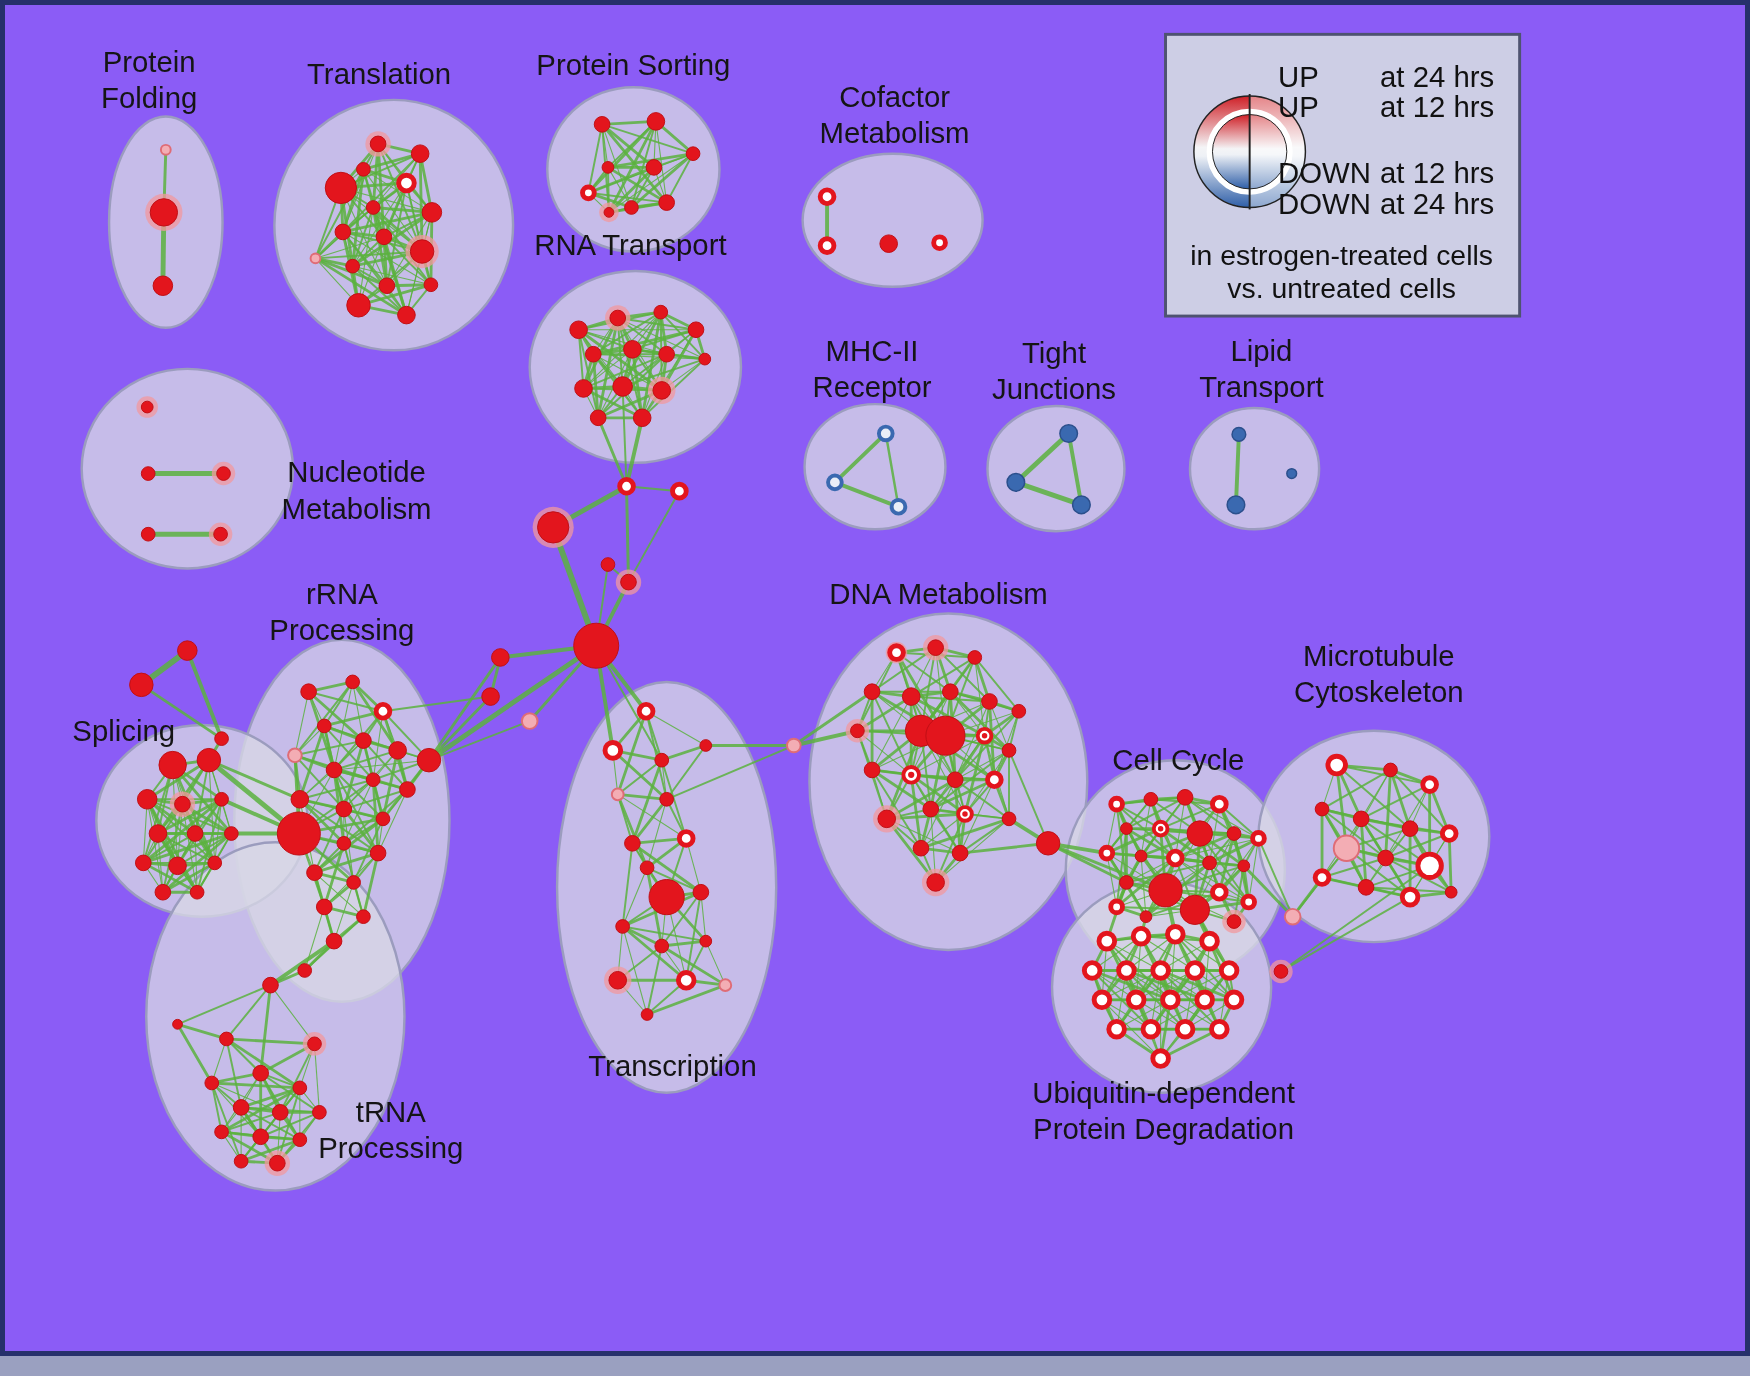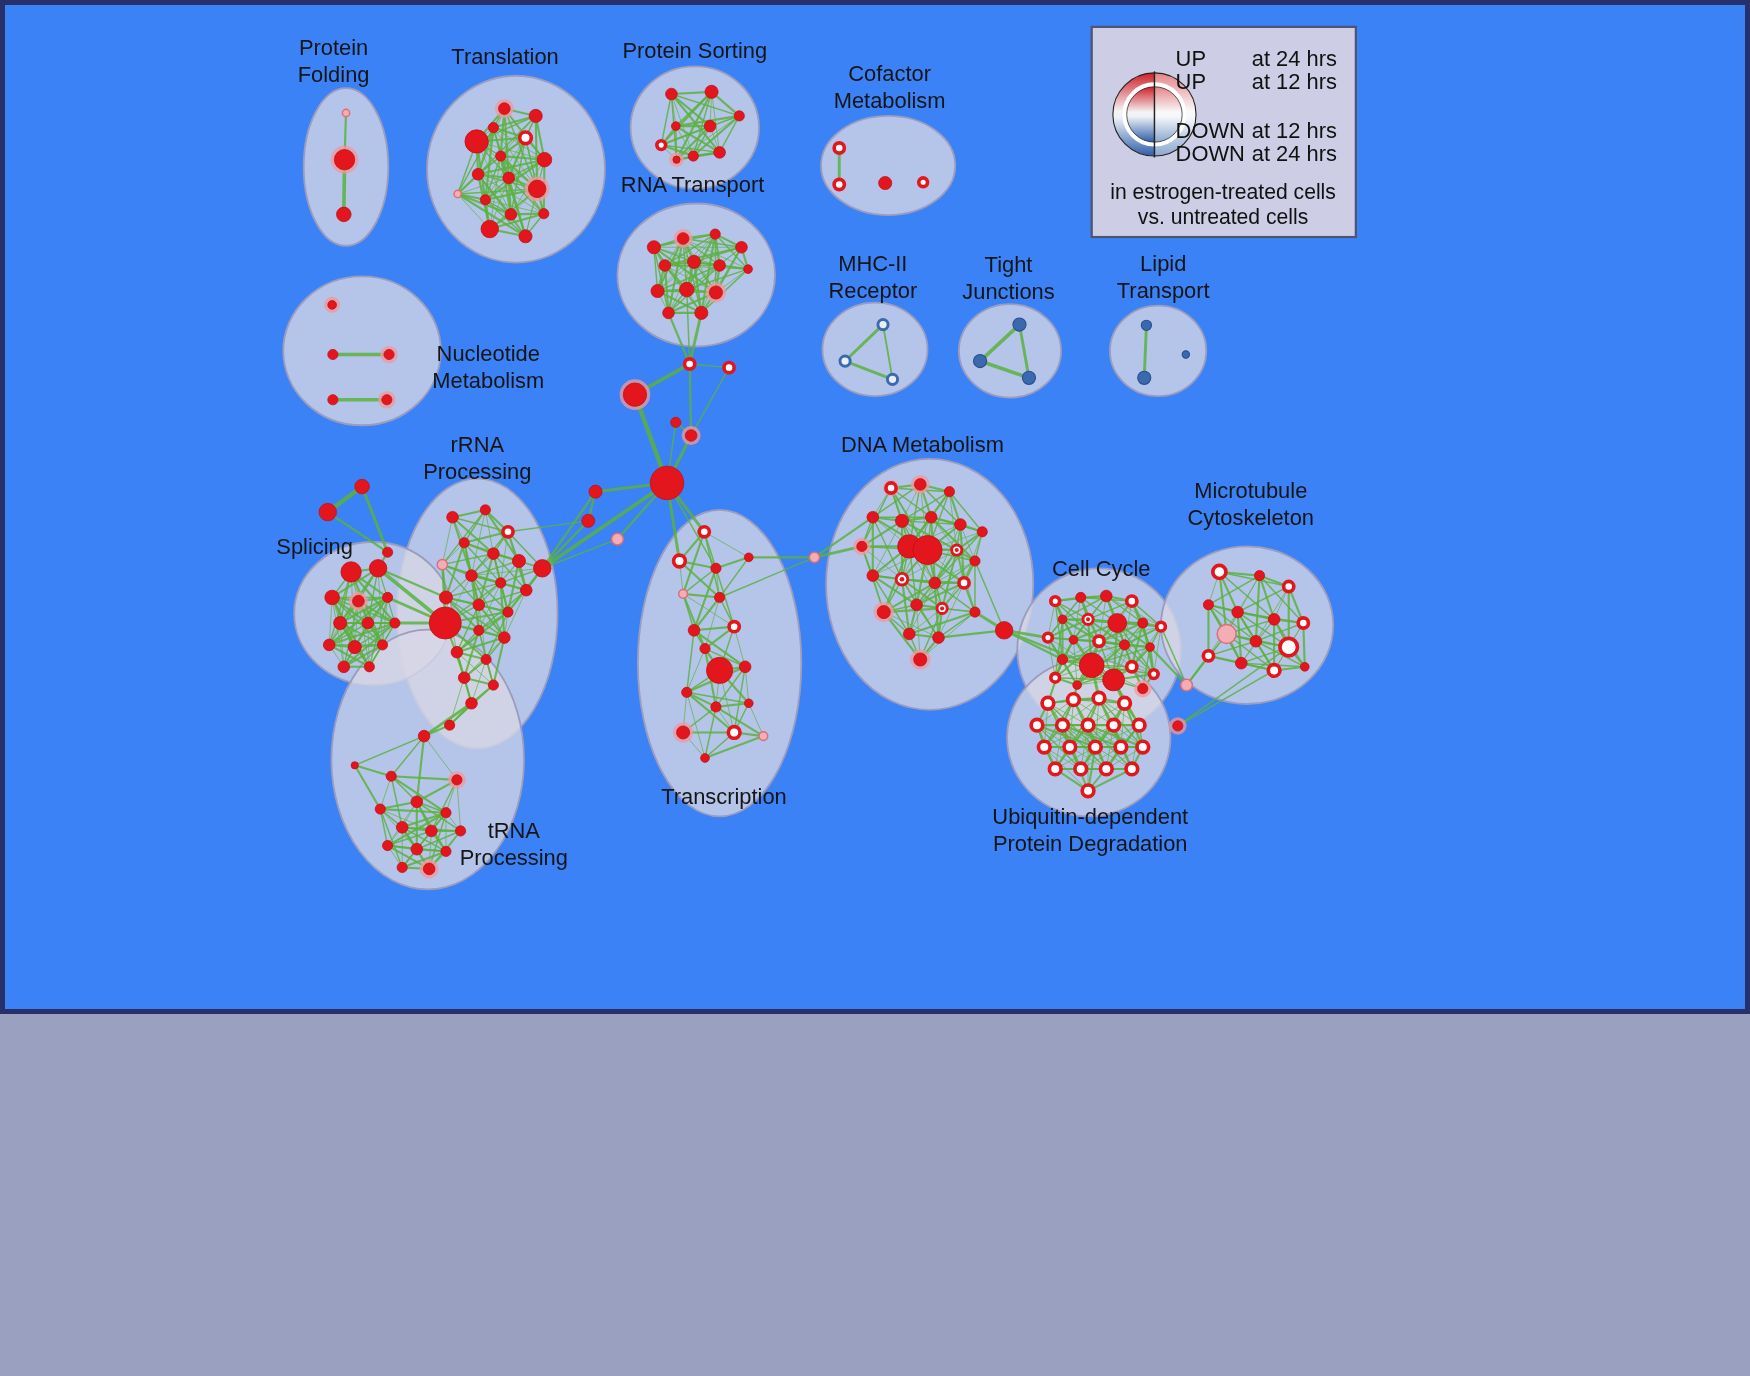--- a/index.html
+++ b/index.html
@@ -1,16 +1,16 @@
 <!DOCTYPE html>
 <html><head>
 <meta charset="utf-8">
 <style>
   html,body{margin:0;padding:0;background:#9aa0c0;}
-  .canvas{position:relative;width:1750px;height:1014px;background:#3b82f6;
+  .canvas{position:relative;width:1750px;height:1356px;background:#8b5cf6;
           border:5px solid #26306b;box-sizing:border-box;
           font-family:"Liberation Sans",sans-serif;}
   svg{display:block;width:100%;height:100%;}
   .cluster{fill:#d7d7e5;fill-opacity:.78;stroke:#9b9cbe;stroke-width:2.5;}
   .edge{stroke:#5bb23e;stroke-opacity:.85;stroke-linecap:round;}
   .clabel{font-size:30px;fill:#151515;text-anchor:middle;}
   .legend-box{fill:#cdcee5;stroke:#4e5370;stroke-width:3;}
   .legend-state{font-size:30px;fill:#111;}
   .legend-time{font-size:30px;fill:#111;text-anchor:end;}
   .legend-caption{font-size:29px;fill:#111;text-anchor:middle;}

